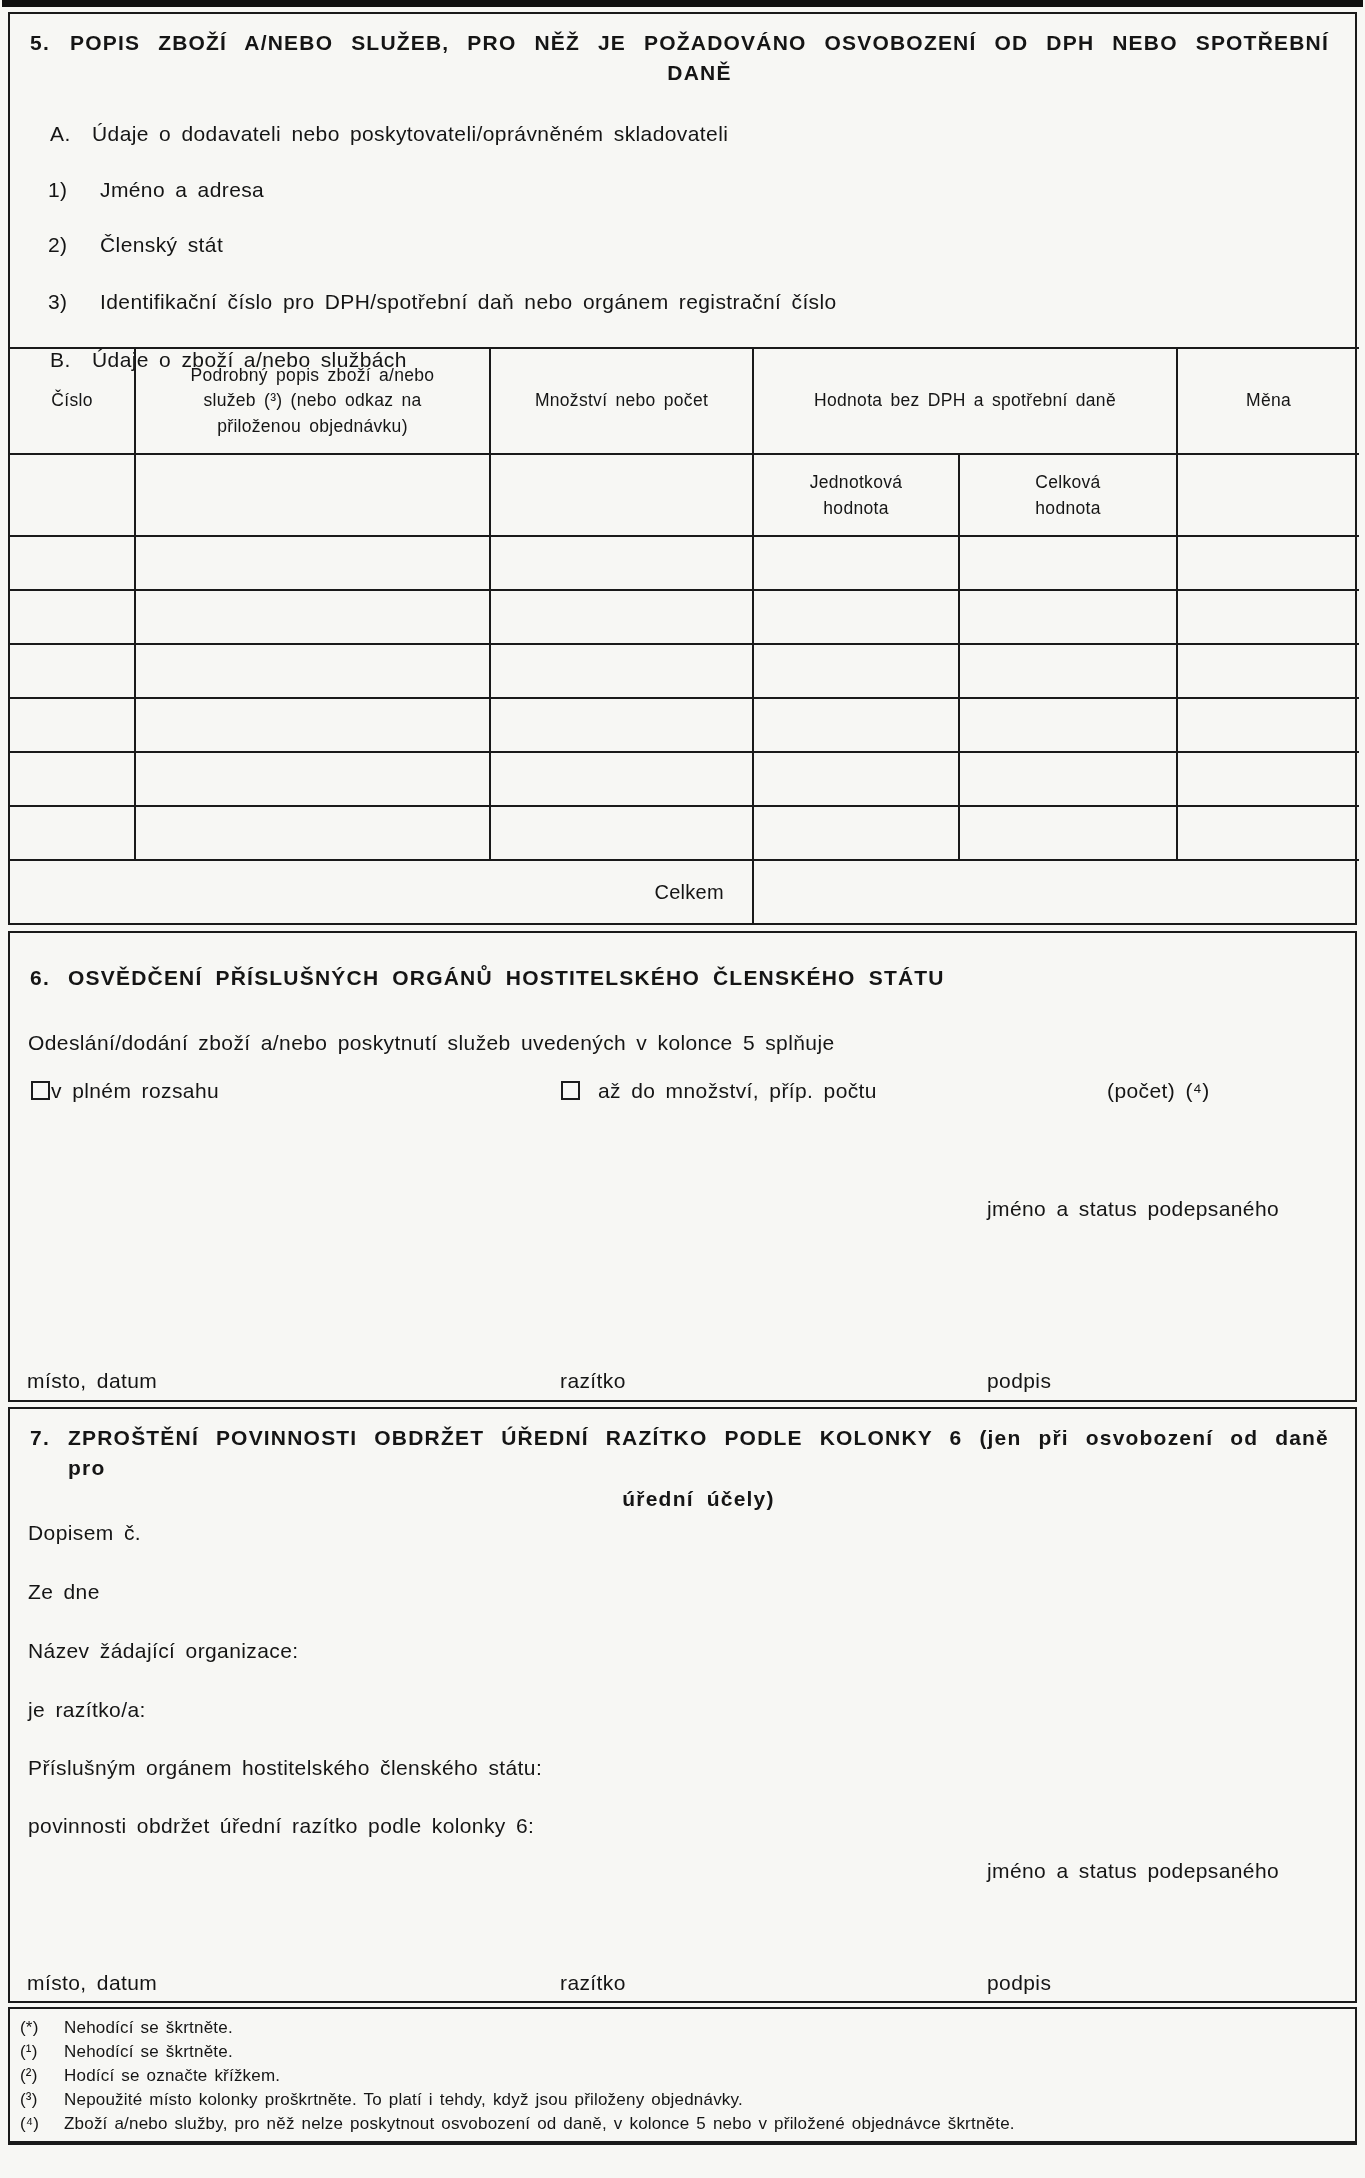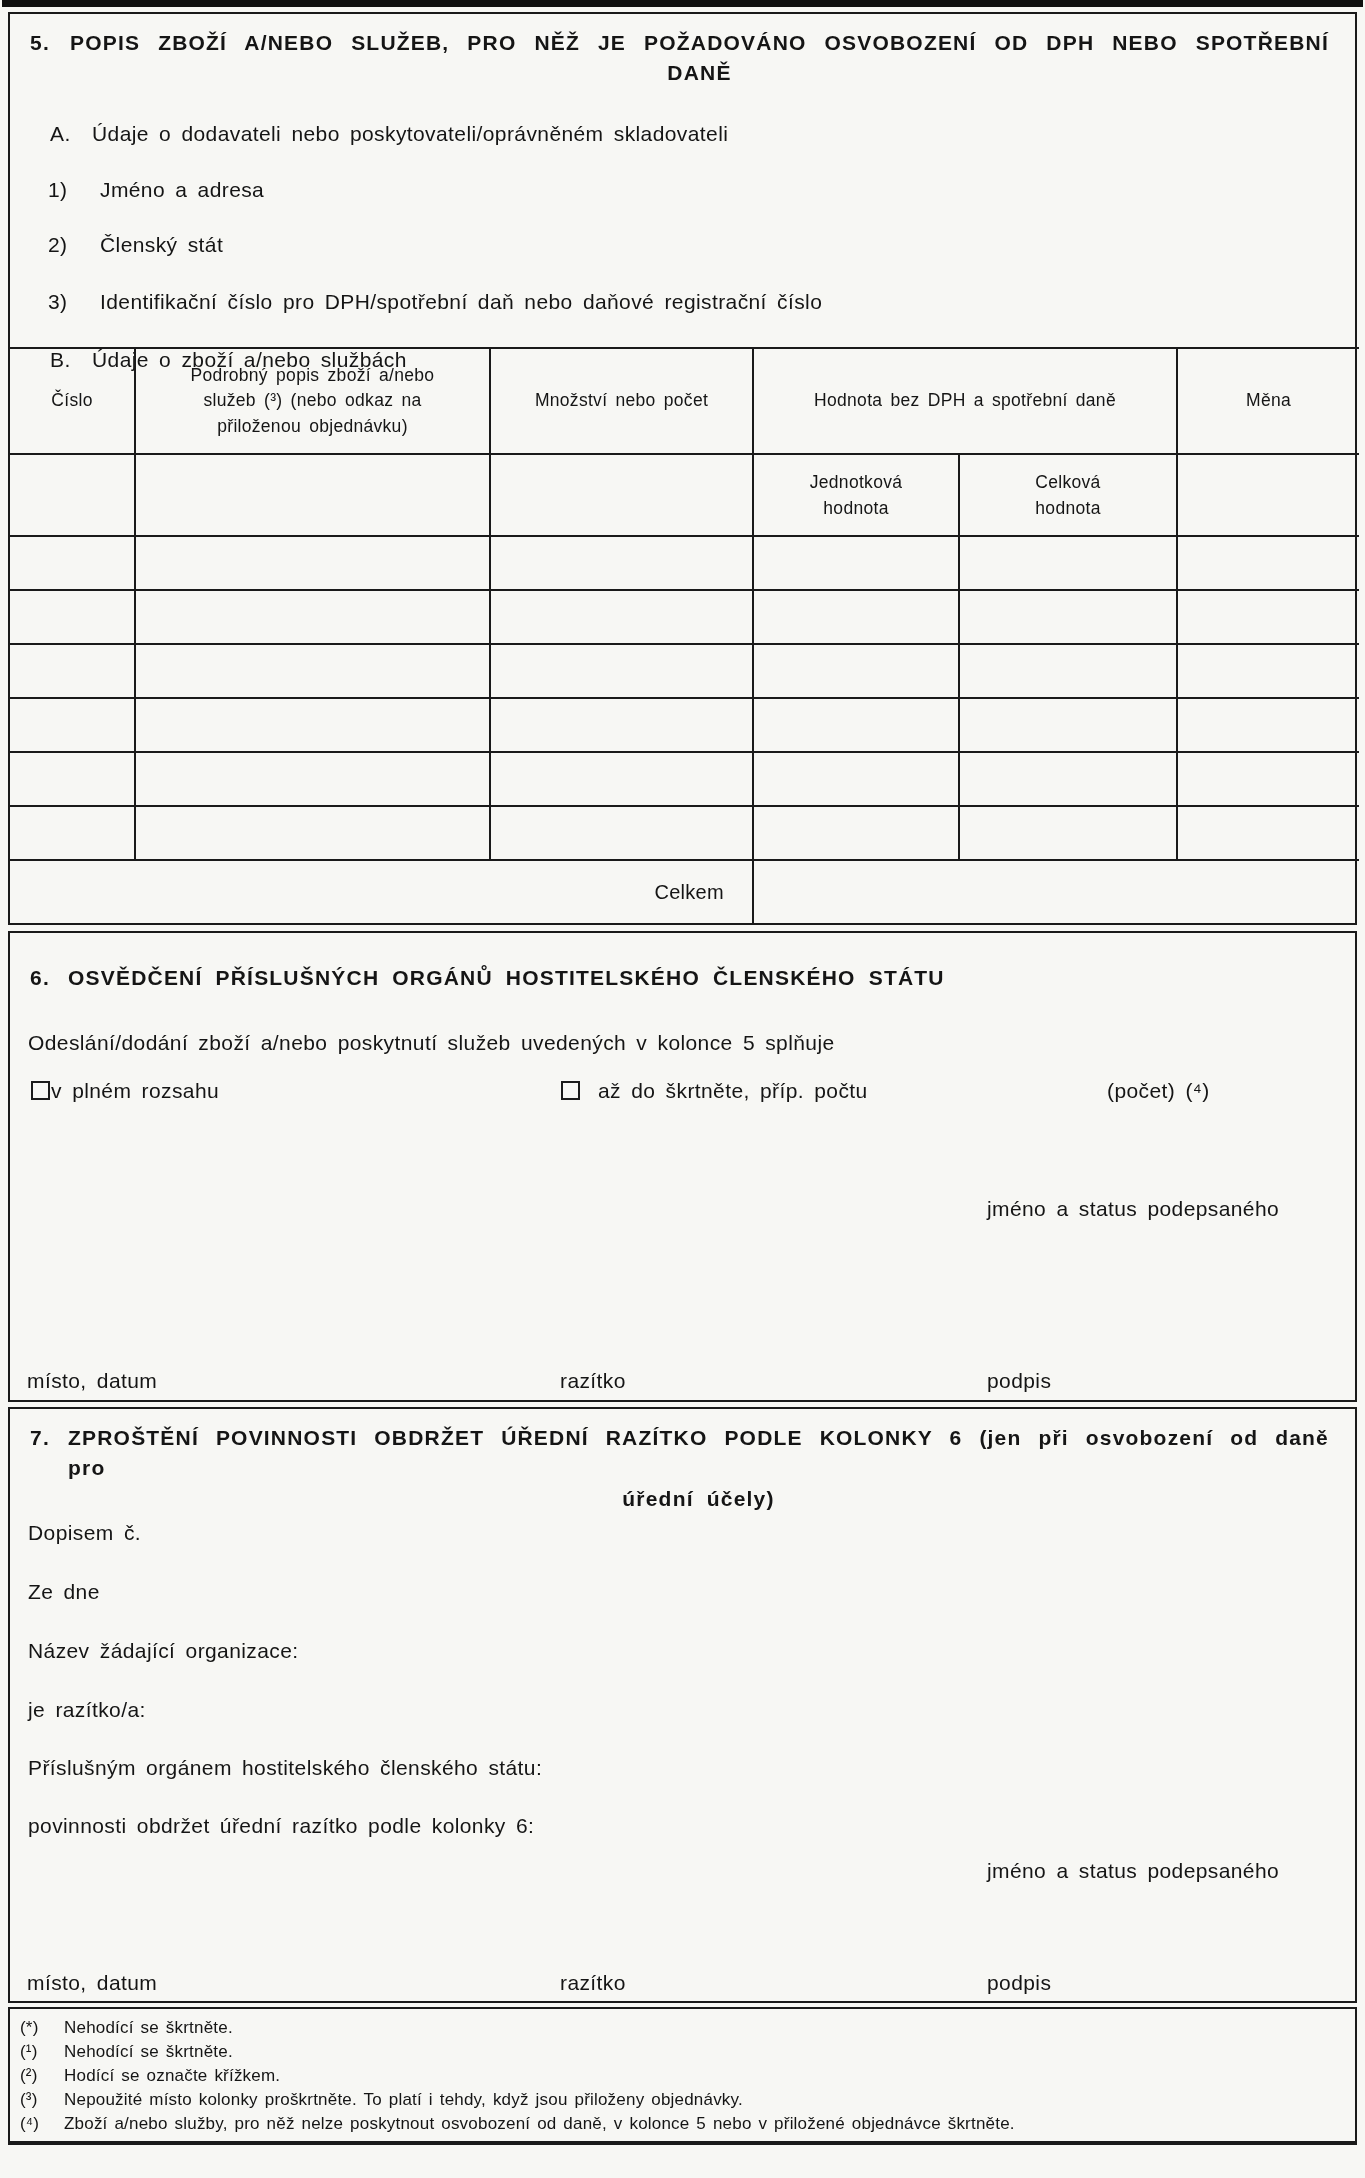--- a/index.html
+++ b/index.html
@@ -83,21 +83,21 @@
     <div class="abs body-text item" style="left:38px;top:162px;right:30px;">
       <span class="marker" style="width:52px;">1)</span>
       <span>Jméno a adresa</span>
     </div>
     <div class="abs body-text item" style="left:38px;top:217px;right:30px;">
       <span class="marker" style="width:52px;">2)</span>
       <span>Členský stát</span>
     </div>
     <div class="abs body-text item" style="left:38px;top:274px;right:30px;">
       <span class="marker" style="width:52px;">3)</span>
-      <span>Identifikační číslo pro DPH/spotřební daň nebo daňové registrační číslo</span>
+      <span>Identifikační číslo pro DPH/spotřební daň nebo orgánem registrační číslo</span>
     </div>
     <div class="abs body-text item" style="left:40px;top:332px;right:30px;">
       <span class="marker" style="width:42px;">B.</span>
       <span>Údaje o zboží a/nebo službách</span>
     </div>
 
     <table class="goods-table">
       <colgroup>
         <col style="width:125px">
           <col style="width:355px">
@@ -186,21 +186,21 @@
     <div class="abs sec-title titlerow" style="left:20px;top:30px;right:26px;">
       <span class="marker" style="width:38px;">6.</span>
       <span class="ttext">OSVĚDČENÍ PŘÍSLUŠNÝCH ORGÁNŮ HOSTITELSKÉHO ČLENSKÉHO STÁTU</span>
     </div>
     <div class="abs body-text" style="left:18px;top:96px;">Odeslání/dodání zboží a/nebo poskytnutí služeb uvedených v kolonce 5 splňuje</div>
 
     <span class="abs checkbox" style="left:21px;top:148px;"></span>
     <div class="abs body-text" style="left:41px;top:144px;">v plném rozsahu</div>
 
     <span class="abs checkbox" style="left:551px;top:148px;"></span>
-    <div class="abs body-text" style="left:588px;top:144px;">až do škrtněte, příp. počtu</div>
+    <div class="abs body-text" style="left:588px;top:144px;">až do množství, příp. počtu</div>
 
     <div class="abs body-text" style="left:1097px;top:144px;">(počet) (⁴)</div>
 
 
     <div class="abs body-text" style="left:977px;top:262px;">jméno a status podepsaného</div>
 
     <div class="abs body-text" style="left:17px;top:434px;">místo, datum</div>
     <div class="abs body-text" style="left:550px;top:434px;">razítko</div>
     <div class="abs body-text" style="left:977px;top:434px;">podpis</div>
   </div>

